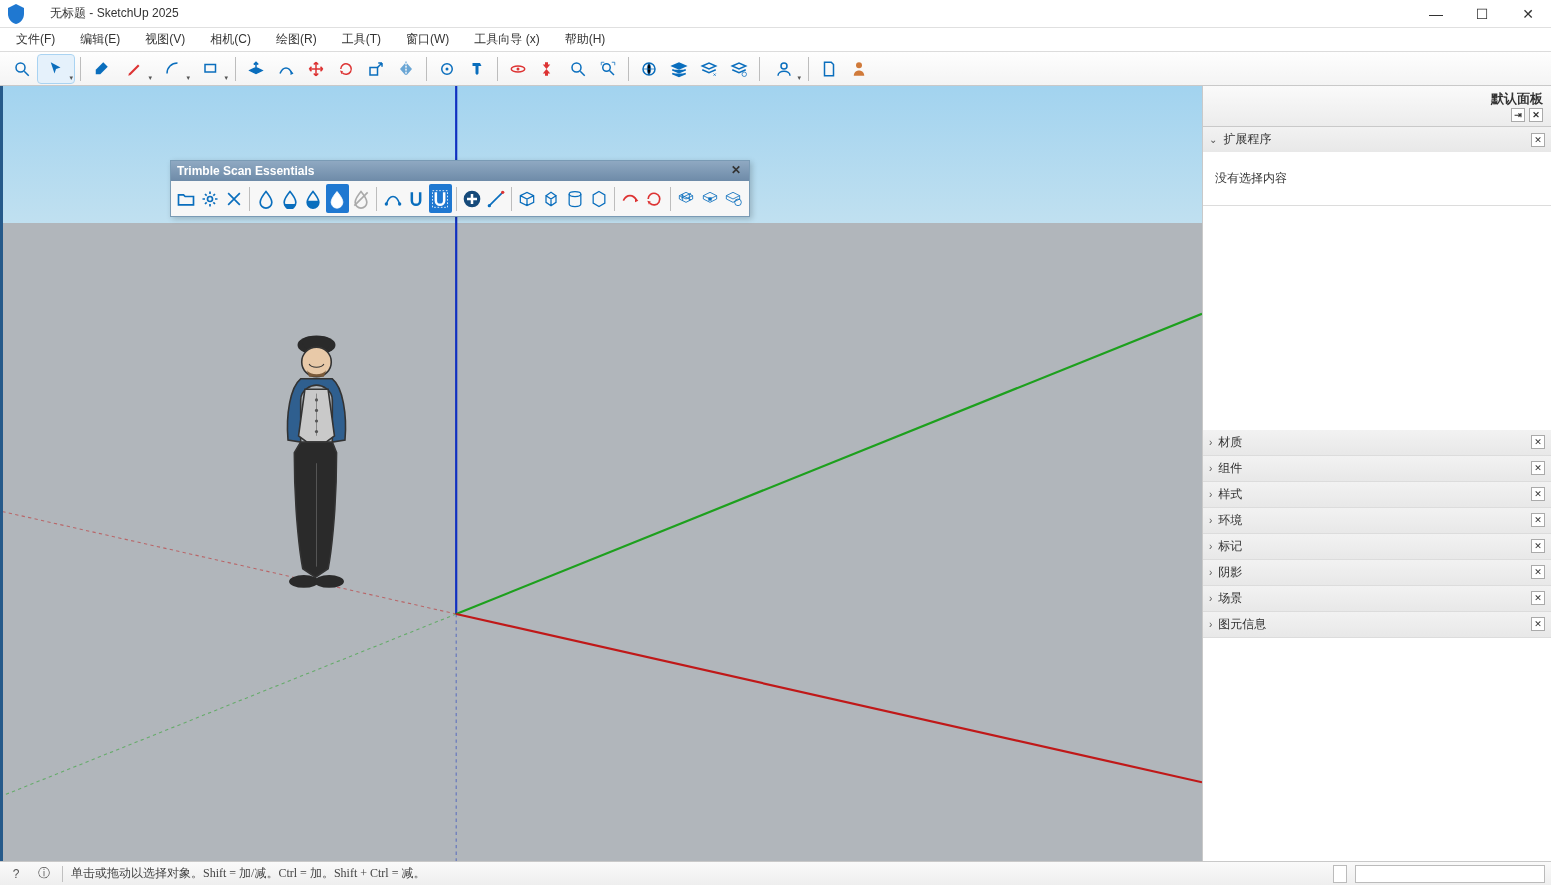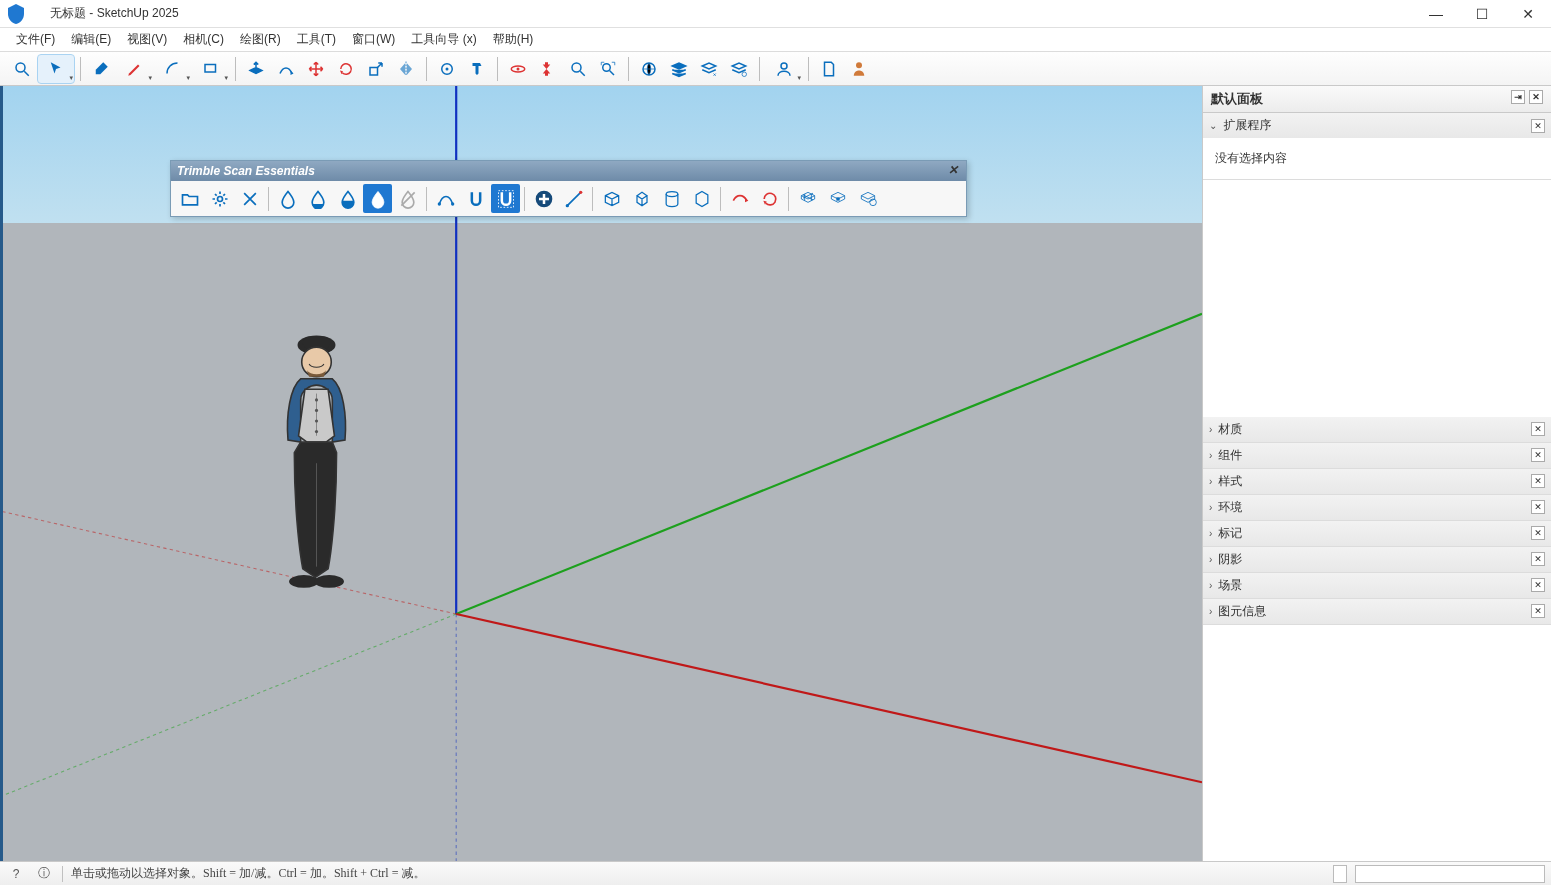--- a/index.html
+++ b/index.html
@@ -31,21 +31,21 @@
 .titlebar .spacer { flex: 1; }
 .titlebar .win-btn { width: 46px; height: 28px; display:flex; align-items:center; justify-content:center; font-size:14px; }
 
 
 .menubar {
   height: 24px;
   background: #fff;
   display: flex;
   align-items: center;
   padding: 0 8px;
-  gap: 0;
+  gap: 9px;
   border-bottom: 1px solid #dcdcdc;
 }
 .menubar .menu-item { padding: 3px 8px; font-size: 12px; }
 
 
 .toolbar {
   height: 34px;
   background: linear-gradient(#fefefe,#f4f4f4);
   border-bottom: 1px solid #c9c9c9;
   display: flex;
@@ -71,25 +71,24 @@
 
 .canvas-wrap { flex:1; position:relative; background:#b1b6bb; overflow:hidden; border-left:3px solid #265a8a; }
 .sky { position:absolute; left:0; right:0; top:0; height:137px; background:linear-gradient(#a2d3ef,#c0e0f0); }
 .ground { position:absolute; left:0; right:0; top:137px; bottom:0; background:#b1b6bb; }
 .canvas-svg { position:absolute; inset:0; }
 
 
 .floatbar {
   position:absolute;
   left:167px; top:74px;
-  width:797px;
+  width:580px;
   background:#701a75;
   border:1px solid #7a9bb5;
   box-shadow:2px 2px 6px rgba(0,0,0,.2);
-  font-style:italic;
 }
 .floatbar .fb-title {
   background:linear-gradient(#8fa9c2,#6e8ba8);
   color:#fff; font-weight:bold;
   padding:3px 6px;
   display:flex; align-items:center; justify-content:space-between;
   font-size:12px;
 }
 .floatbar .fb-title .close { color:#333; background:transparent; width:14px;height:14px; text-align:center; font-size:12px; line-height:12px; }
 .floatbar .fb-body {
@@ -105,37 +104,37 @@
 .fb-body .fbt svg { width:20px; height:20px; }
 .fb-body .sep { width:1px; height:24px; background:#bdbdbd; margin:0 3px; }
 
 
 .rightpanel { width:349px; background:#f5f5f5; border-left:1px solid #c9c9c9; display:flex; flex-direction:column; }
 .rp-title {
   background:linear-gradient(#fafafa,#ececec);
   border-bottom:1px solid #c9c9c9;
   padding:4px 8px;
   font-weight:bold; font-size:13px;
-  display:flex; align-items:flex-start; justify-content:space-between;
+  display:flex; align-items:flex-end; justify-content:space-between;flex-direction:column;
 }
 .rp-title .ctl { display:flex; gap:4px; }
 .rp-title .ctl span { width:14px; height:14px; border:1px solid #aaa; display:flex;align-items:center;justify-content:center; font-size:9px; background:#fff; }
 .rp-section {
   border-bottom:1px solid #dcdcdc;
 }
 .rp-sec-header {
   background:linear-gradient(#f2f2f2,#e8e8e8);
   padding:4px 6px;
   display:flex; align-items:center; gap:6px;
   font-size:12px;
 }
 .rp-sec-header .chev { font-size:10px; color:#555; }
 .rp-sec-header .spacer { flex:1; }
 .rp-sec-header .x { width:14px; height:14px; border:1px solid #aaa; font-size:9px; display:flex;align-items:center;justify-content:center; background:#fff; }
-.rp-body { padding:12px 12px; font-size:12px; color:#333; background:#fff; }
+.rp-body { padding:18px 12px; font-size:12px; color:#333; background:#fff; }
 .rp-spacer-big { flex:1; background:#fff; }
 .rp-sections-bottom { display:flex; flex-direction:column; }
 .rp-tail { flex:1; background:#fff; }
 
 
 .statusbar {
   height:24px;
   border-top:1px solid #c9c9c9;
   background:linear-gradient(#fafafa,#eeeeee);
   display:flex; align-items:center;

